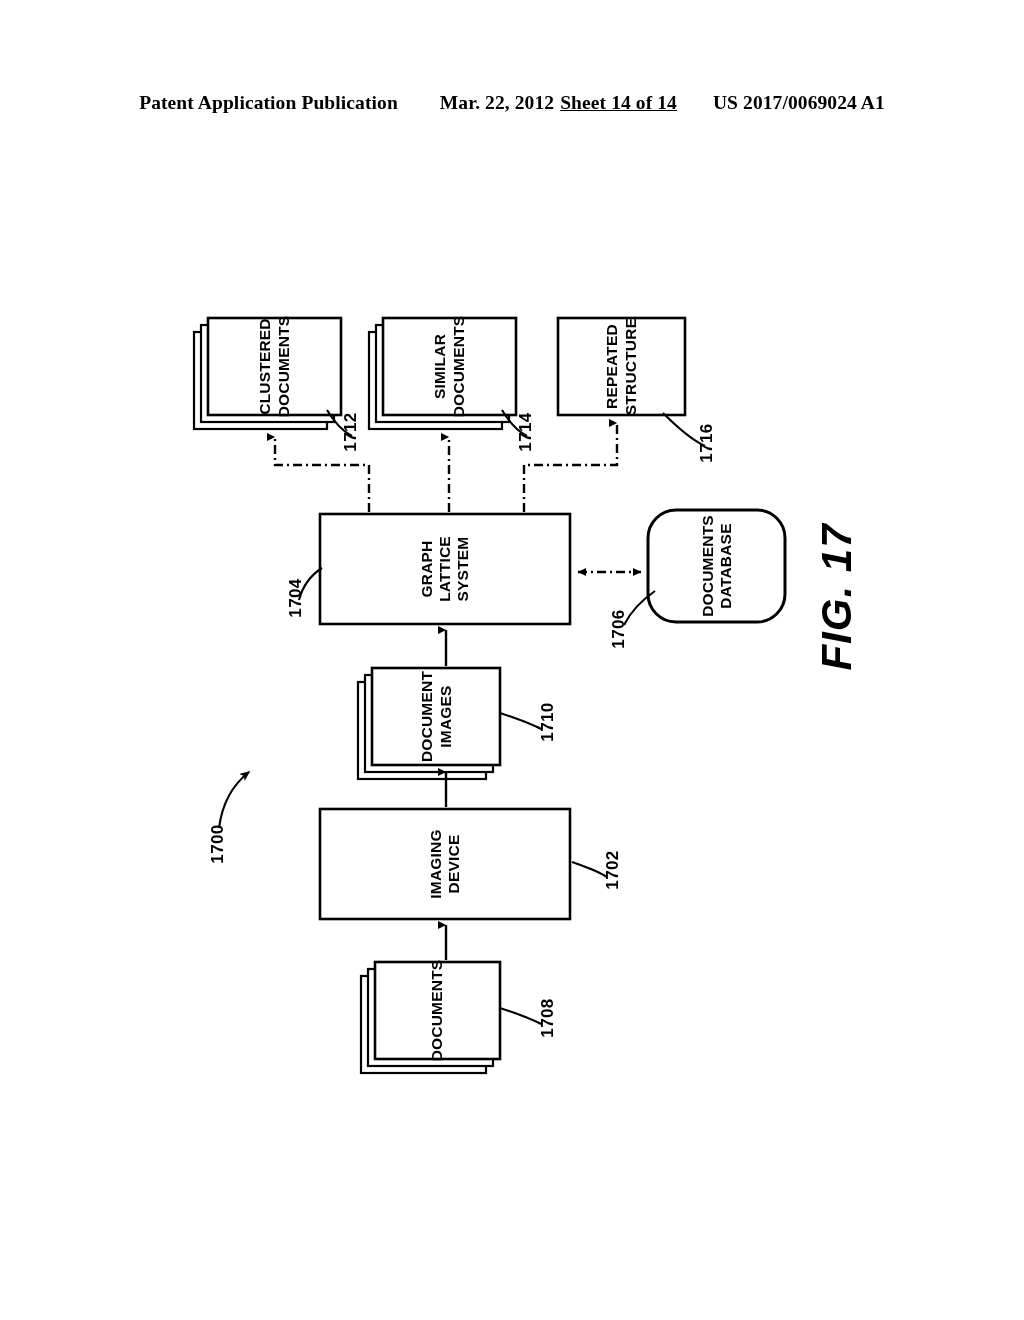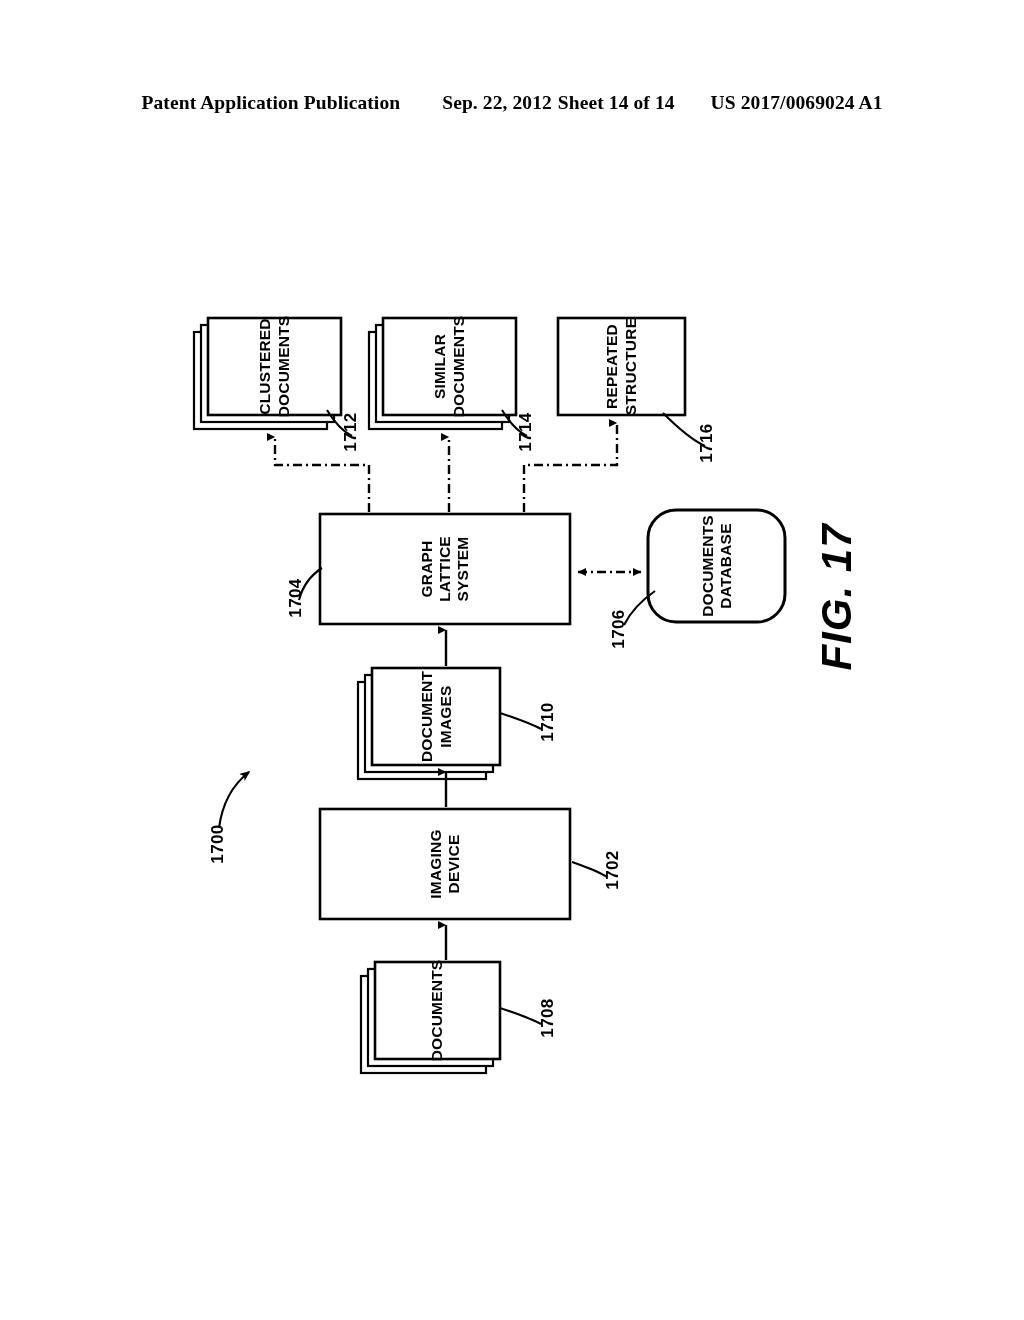--- a/index.html
+++ b/index.html
@@ -27,21 +27,21 @@
     align-items: center;
     font-family: "Liberation Serif", serif;
     font-weight: bold;
     font-size: 19.5px;
     letter-spacing: 0.1px;
     color: #000;
     white-space: nowrap;
   }
   #page-header .hdr-pub   { margin-right: 42px; }
   #page-header .hdr-date  { margin-right: 6px; }
-  #page-header .hdr-sheet { margin-right: 36px; }
+  #page-header .hdr-sheet { margin-right: 36px; text-decoration: underline; }
   #page-header .hdr-num   { }
 
   
   #diagram {
     position: absolute;
     top: 0;
     left: 0;
     width: 1024px;
     height: 1320px;
   }
@@ -94,21 +94,21 @@
     color: #000;
     white-space: nowrap;
     pointer-events: none;
   }
 </style>
 </head>
 <body>
 
 <div id="page-header">
   <span class="hdr-pub">Patent Application Publication</span>
-  <span class="hdr-date">Sep. 22, 2012</span>
+  <span class="hdr-date">Mar. 22, 2012</span>
   <span class="hdr-sheet">Sheet 14 of 14</span>
   <span class="hdr-num">US 2017/0069024 A1</span>
 </div>
 
 <div id="diagram">
   <svg width="1024" height="1320" viewBox="0 0 1024 1320" xmlns="http://www.w3.org/2000/svg">
     <defs>
       <marker id="arrowUp" markerWidth="9" markerHeight="9" refX="4.5" refY="8.4" orient="auto" markerUnits="userSpaceOnUse">
         <path d="M4.5,8.6 L0.3,0 L8.7,0 Z" fill="#000"></path>
       </marker>

